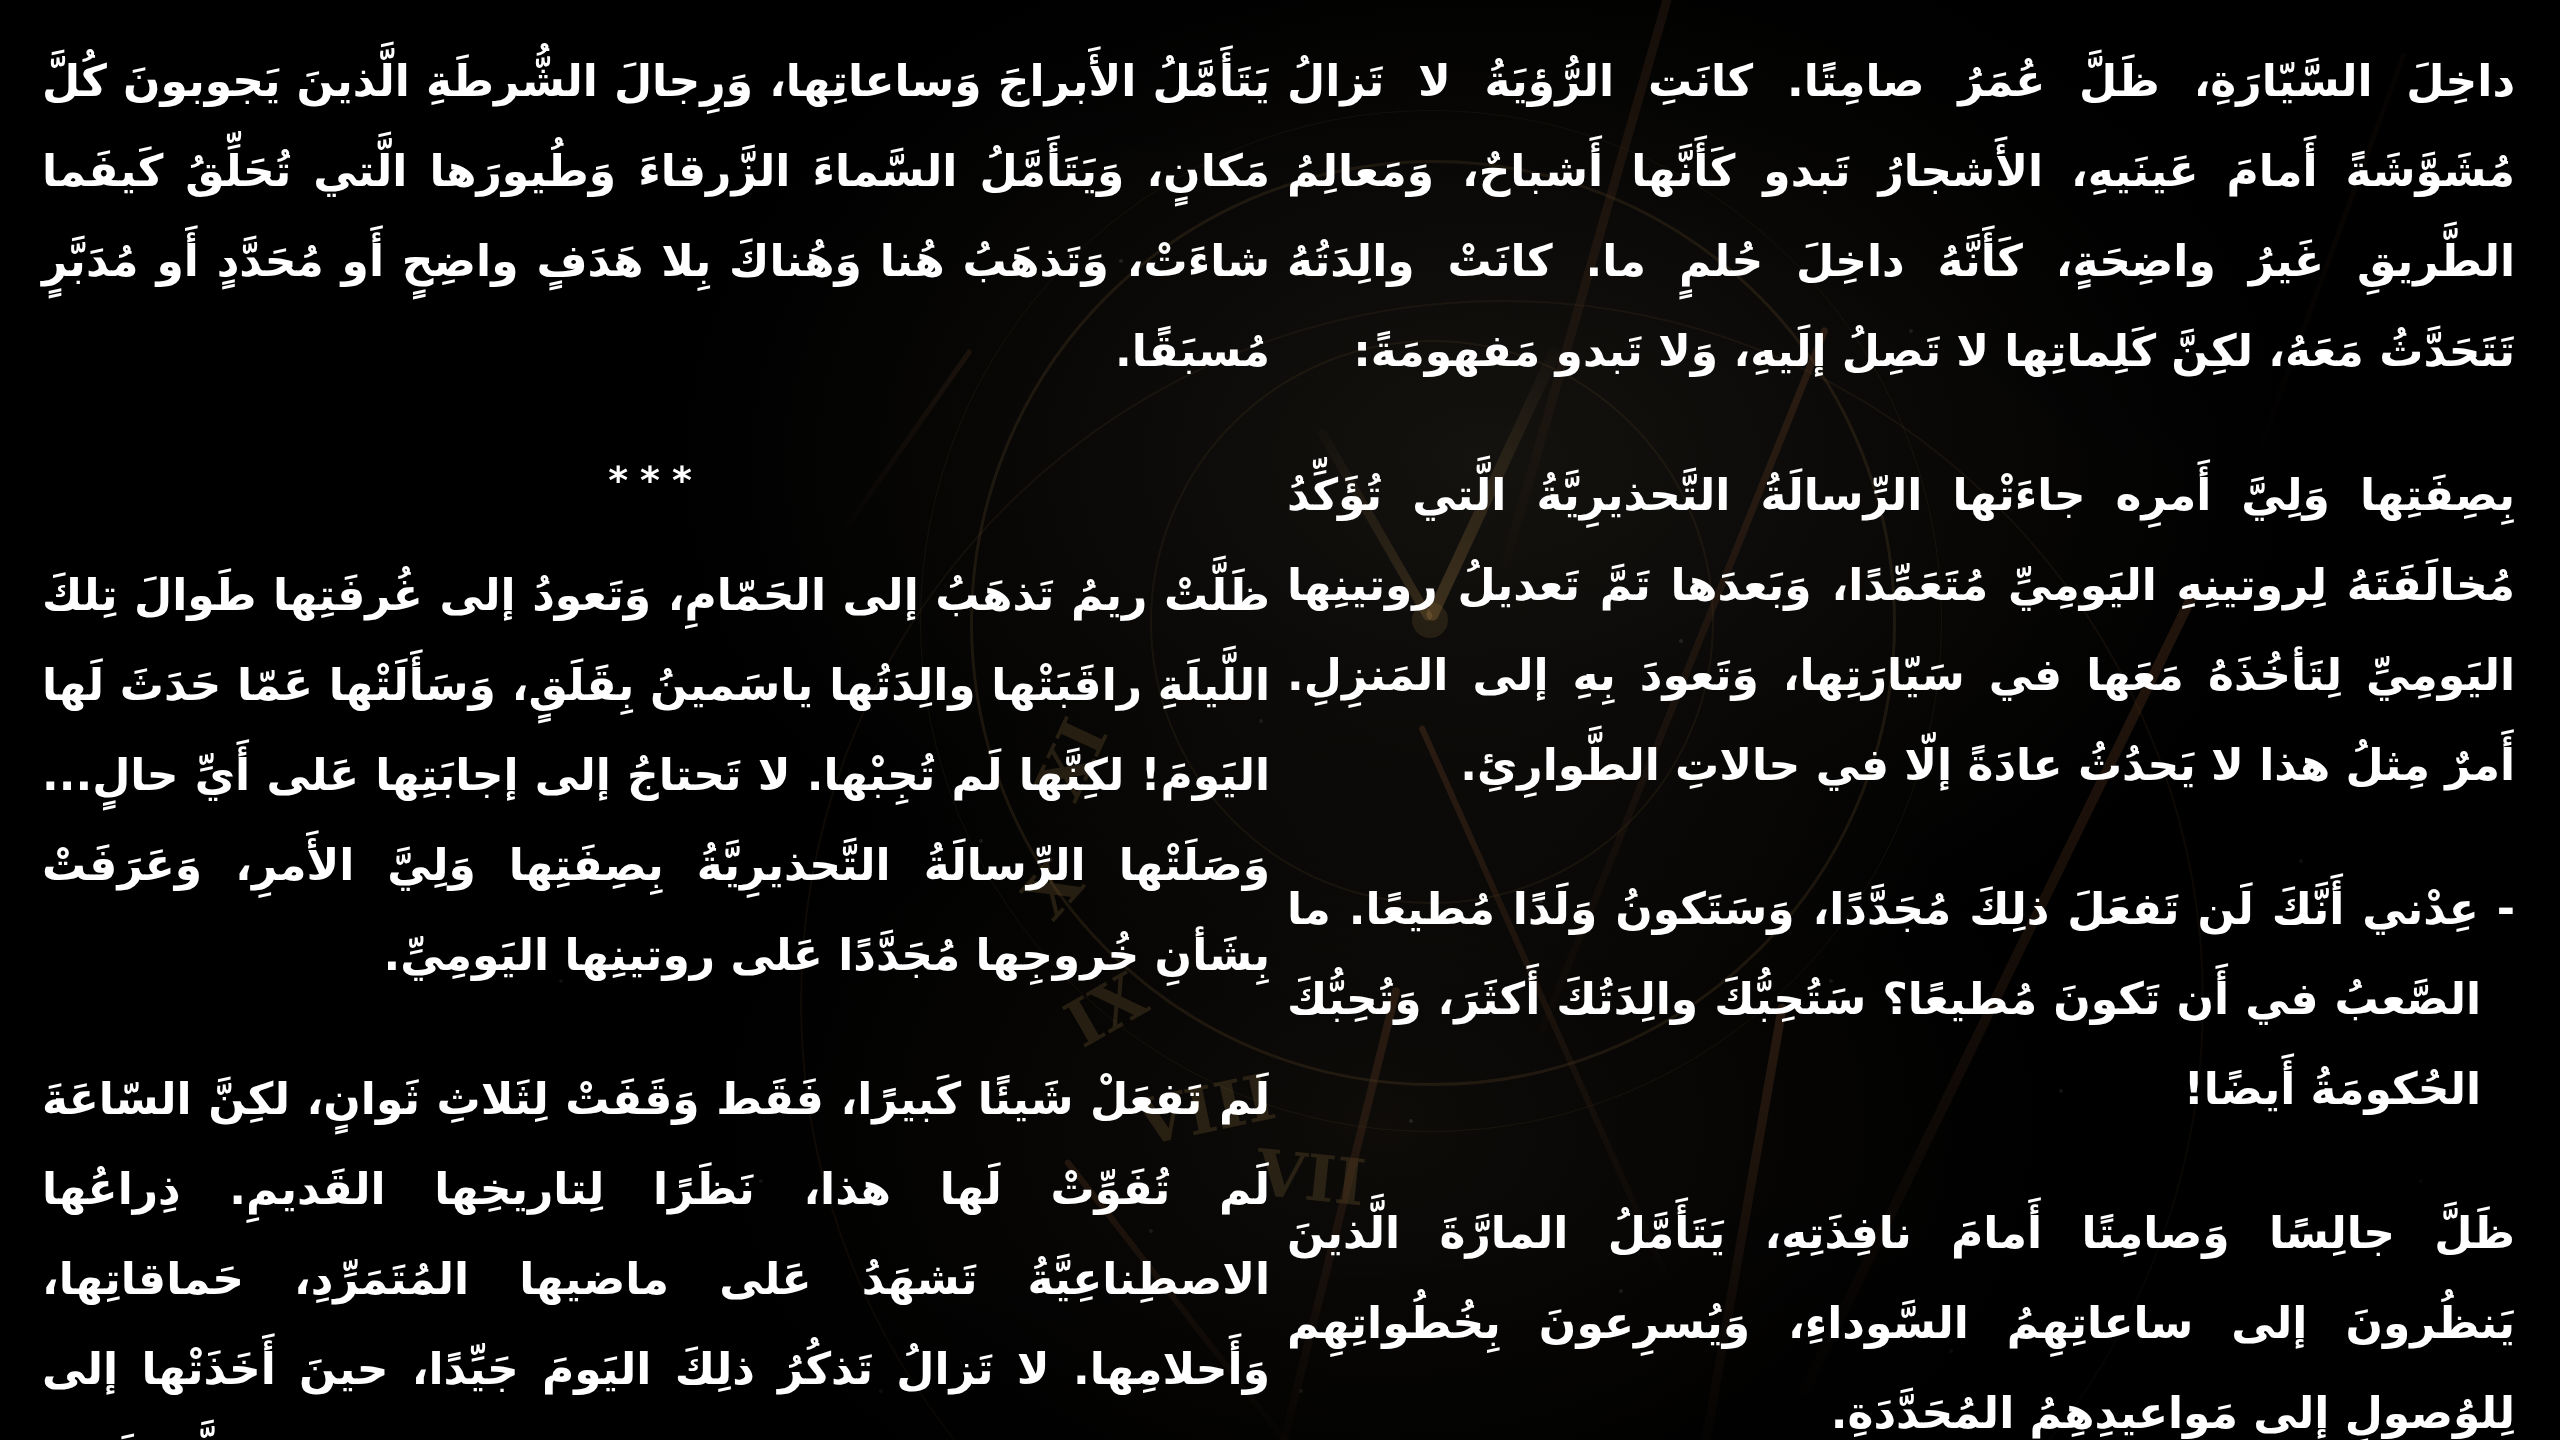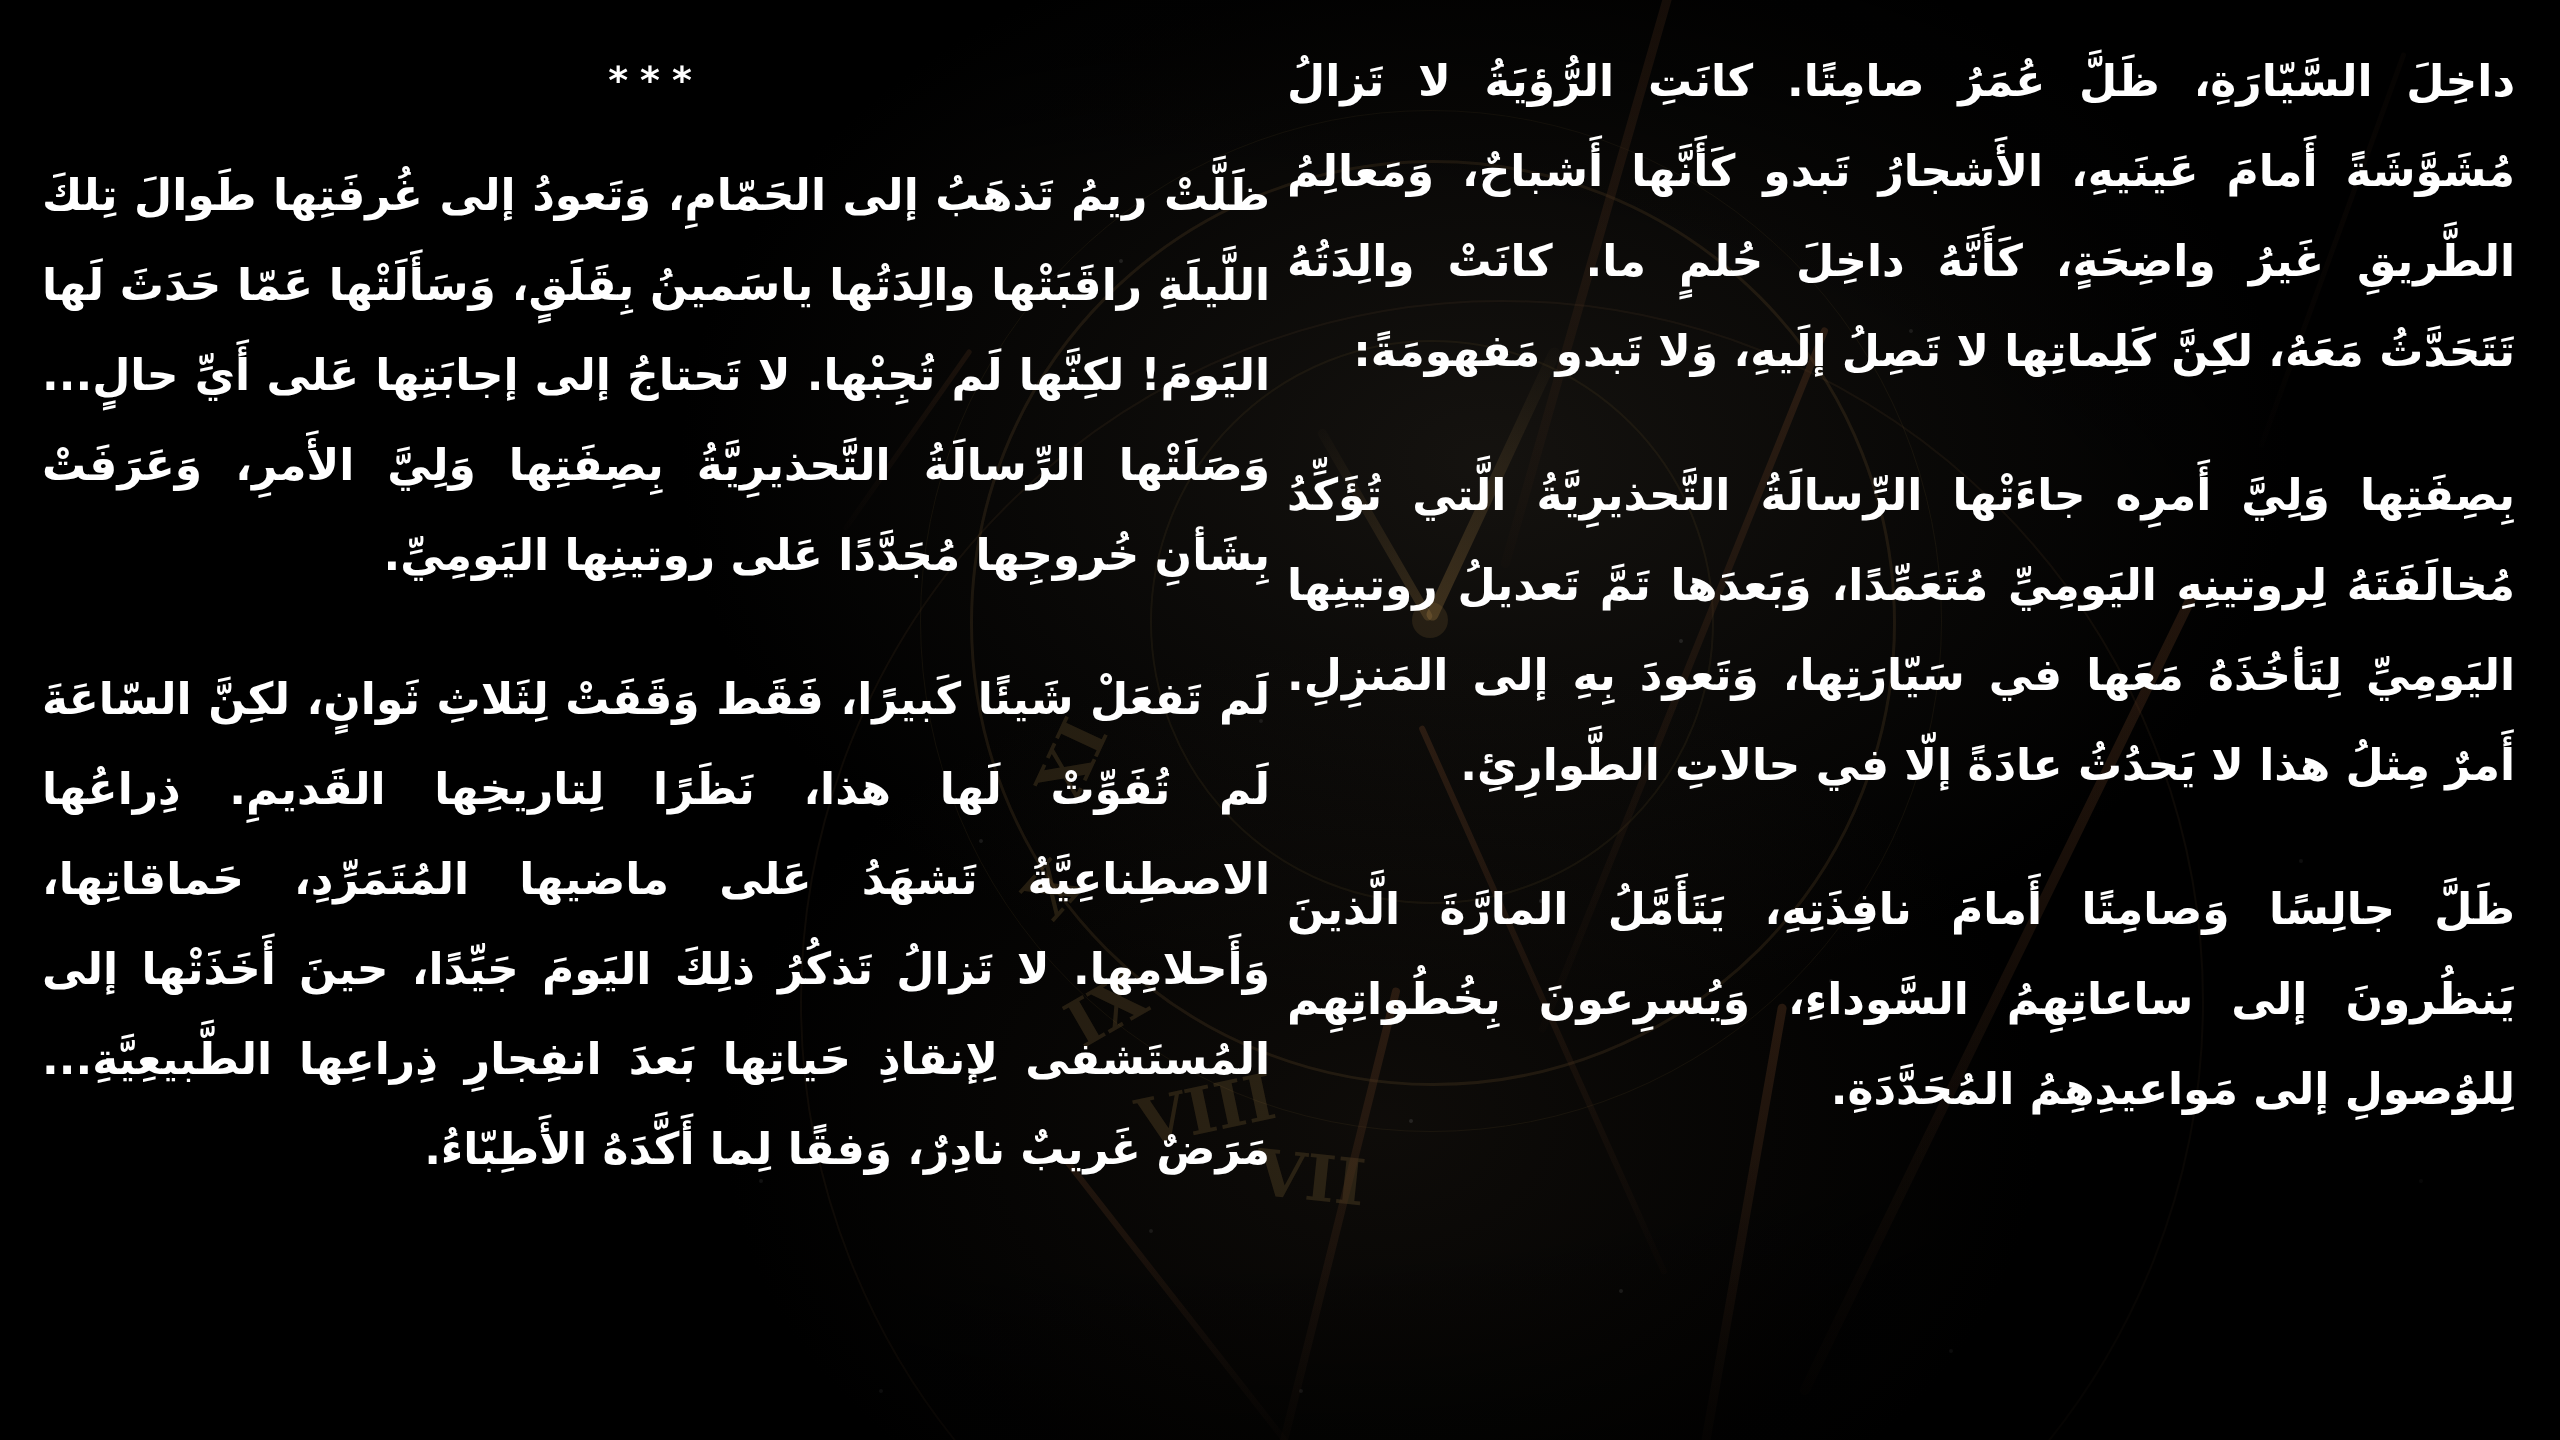--- a/index.html
+++ b/index.html
@@ -169,22 +169,24 @@
     <div class="branch b7"></div>
     <div class="branch b8"></div>
     <div class="branch b9"></div>
     <div class="speckles"></div>
     <div class="vignette"></div>
   </div>
 
   <div class="col col-right" lang="ar">
     <p>داخِلَ السَّيّارَةِ، ظَلَّ عُمَرُ صامِتًا. كانَتِ الرُّؤيَةُ لا تَزالُ مُشَوَّشَةً أَمامَ عَينَيهِ، الأَشجارُ تَبدو كَأَنَّها أَشباحٌ، وَمَعالِمُ الطَّريقِ غَيرُ واضِحَةٍ، كَأَنَّهُ داخِلَ حُلمٍ ما. كانَتْ والِدَتُهُ تَتَحَدَّثُ مَعَهُ، لكِنَّ كَلِماتِها لا تَصِلُ إلَيهِ، وَلا تَبدو مَفهومَةً:</p>
     <p>بِصِفَتِها وَلِيَّ أَمرِه جاءَتْها الرِّسالَةُ التَّحذيرِيَّةُ الَّتي تُؤَكِّدُ مُخالَفَتَهُ لِروتينِهِ اليَومِيِّ مُتَعَمِّدًا، وَبَعدَها تَمَّ تَعديلُ روتينِها اليَومِيِّ لِتَأخُذَهُ مَعَها في سَيّارَتِها، وَتَعودَ بِهِ إلى المَنزِلِ. أَمرٌ مِثلُ هذا لا يَحدُثُ عادَةً إلّا في حالاتِ الطَّوارِئِ.</p>
+    <p class="dialogue">- عِدْني أَنَّكَ لَن تَفعَلَ ذلِكَ مُجَدَّدًا، وَسَتَكونُ وَلَدًا مُطيعًا. ما الصَّعبُ في أَن تَكونَ مُطيعًا؟ سَتُحِبُّكَ والِدَتُكَ أَكثَرَ، وَتُحِبُّكَ الحُكومَةُ أَيضًا!</p>
     <p>ظَلَّ جالِسًا وَصامِتًا أَمامَ نافِذَتِهِ، يَتَأَمَّلُ المارَّةَ الَّذينَ يَنظُرونَ إلى ساعاتِهِمُ السَّوداءِ، وَيُسرِعونَ بِخُطُواتِهِم لِلوُصولِ إلى مَواعيدِهِمُ المُحَدَّدَةِ.</p>
   </div>
 
   <div class="col col-left" lang="ar">
+    <p>يَتَأَمَّلُ الأَبراجَ وَساعاتِها، وَرِجالَ الشُّرطَةِ الَّذينَ يَجوبونَ كُلَّ مَكانٍ، وَيَتَأَمَّلُ السَّماءَ الزَّرقاءَ وَطُيورَها الَّتي تُحَلِّقُ كَيفَما شاءَتْ، وَتَذهَبُ هُنا وَهُناكَ بِلا هَدَفٍ واضِحٍ أَو مُحَدَّدٍ أَو مُدَبَّرٍ مُسبَقًا.</p>
     <div class="separator">***</div>
     <p>ظَلَّتْ ريمُ تَذهَبُ إلى الحَمّامِ، وَتَعودُ إلى غُرفَتِها طَوالَ تِلكَ اللَّيلَةِ راقَبَتْها والِدَتُها ياسَمينُ بِقَلَقٍ، وَسَأَلَتْها عَمّا حَدَثَ لَها اليَومَ! لكِنَّها لَم تُجِبْها. لا تَحتاجُ إلى إجابَتِها عَلى أَيِّ حالٍ... وَصَلَتْها الرِّسالَةُ التَّحذيرِيَّةُ بِصِفَتِها وَلِيَّ الأَمرِ، وَعَرَفَتْ بِشَأنِ خُروجِها مُجَدَّدًا عَلى روتينِها اليَومِيِّ.</p>
     <p>لَم تَفعَلْ شَيئًا كَبيرًا، فَقَط وَقَفَتْ لِثَلاثِ ثَوانٍ، لكِنَّ السّاعَةَ لَم تُفَوِّتْ لَها هذا، نَظَرًا لِتاريخِها القَديمِ. ذِراعُها الاصطِناعِيَّةُ تَشهَدُ عَلى ماضيها المُتَمَرِّدِ، حَماقاتِها، وَأَحلامِها. لا تَزالُ تَذكُرُ ذلِكَ اليَومَ جَيِّدًا، حينَ أَخَذَتْها إلى المُستَشفى لِإنقاذِ حَياتِها بَعدَ انفِجارِ ذِراعِها الطَّبيعِيَّةِ... مَرَضٌ غَريبٌ نادِرٌ، وَفقًا لِما أَكَّدَهُ الأَطِبّاءُ.</p>
   </div>
 
 </div>
 
 </body></html>

